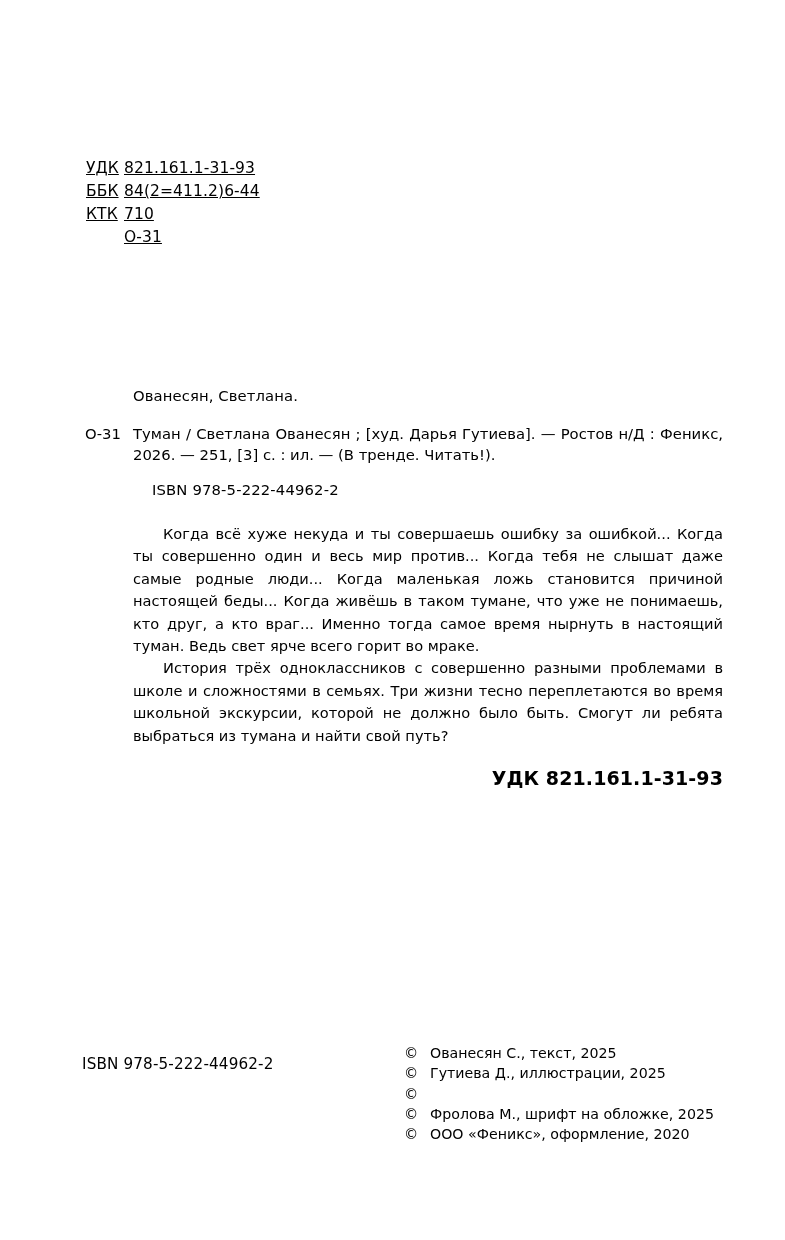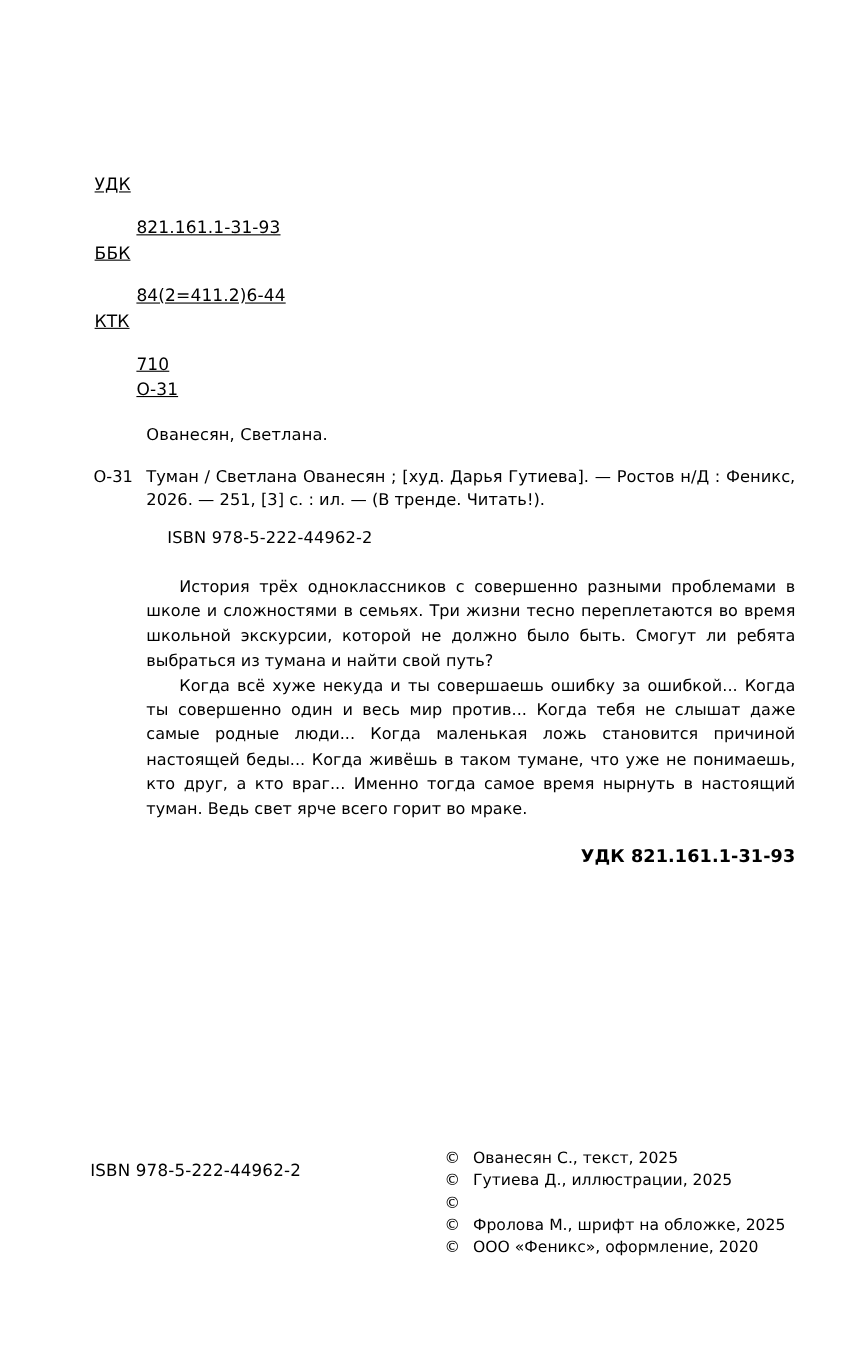--- a/index.html
+++ b/index.html
@@ -37,21 +37,20 @@
   .class-row {
     display: flex;
     white-space: pre;
   }
   .class-key {
     display: inline-block;
     min-width: 38px;
   }
   .class-val {
     display: inline-block;
-    margin-top: 39px;
   }
   .class-code {
     margin-left: 38px;
   }
 
   
   .biblio {
     position: absolute;
     left: 133px;
     top: 385px;
@@ -101,21 +100,21 @@
     margin: 0;
     text-indent: 30px;
   }
 
   
   .codes-right {
     position: absolute;
     right: 62px;
     top: 767px;
     text-align: right;
-    font-size: 16px;
+    font-size: 19px;
     font-weight: bold;
     line-height: 23px;
     letter-spacing: 0.1px;
   }
 
   
   .footer-isbn {
     position: absolute;
     left: 82px;
     top: 1055px;
@@ -167,22 +166,22 @@
     <div class="biblio-author">Ованесян, Светлана.</div>
     <div class="biblio-body">
       <span class="biblio-sigil">О-31</span>
       <span class="biblio-desc">Туман / Светлана Ованесян ; [худ. Дарья Гутиева]. — Ростов н/Д : Феникс, 2026. — 251, [3] с. : ил. — (В тренде. Читать!).</span>
     </div>
   </div>
 
   <div class="isbn-line">ISBN 978-5-222-44962-2</div>
 
   <div class="annotation">
+    <p>Когда всё хуже некуда и ты совершаешь ошибку за ошибкой... Когда ты совершенно один и весь мир против... Когда тебя не слышат даже самые родные люди... Когда маленькая ложь становится причиной настоящей беды... Когда живёшь в таком тумане, что уже не понимаешь, кто друг, а кто враг... Именно тогда самое время нырнуть в настоящий туман. Ведь свет ярче всего горит во мраке.</p>
     <p>История трёх одноклассников с совершенно разными проблемами в школе и сложностями в семьях. Три жизни тесно переплетаются во время школьной экскурсии, которой не должно было быть. Смогут ли ребята выбраться из тумана и найти свой путь?</p>
-    <p>Когда всё хуже некуда и ты совершаешь ошибку за ошибкой... Когда ты совершенно один и весь мир против... Когда тебя не слышат даже самые родные люди... Когда маленькая ложь становится причиной настоящей беды... Когда живёшь в таком тумане, что уже не понимаешь, кто друг, а кто враг... Именно тогда самое время нырнуть в настоящий туман. Ведь свет ярче всего горит во мраке.</p>
   </div>
 
   <div class="codes-right">
     <div>УДК 821.161.1-31-93</div>
   </div>
 
   <div class="footer-isbn">ISBN 978-5-222-44962-2</div>
 
   <div class="copyright-block">
     <div class="copyright-row">

